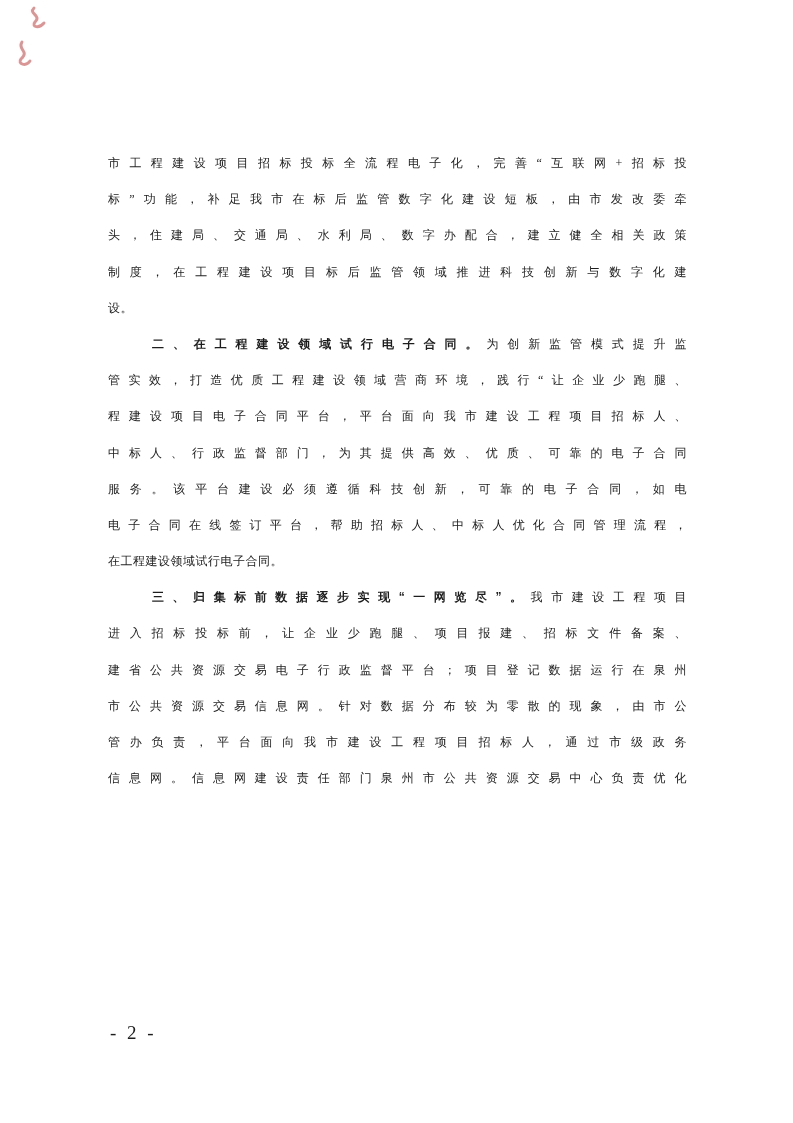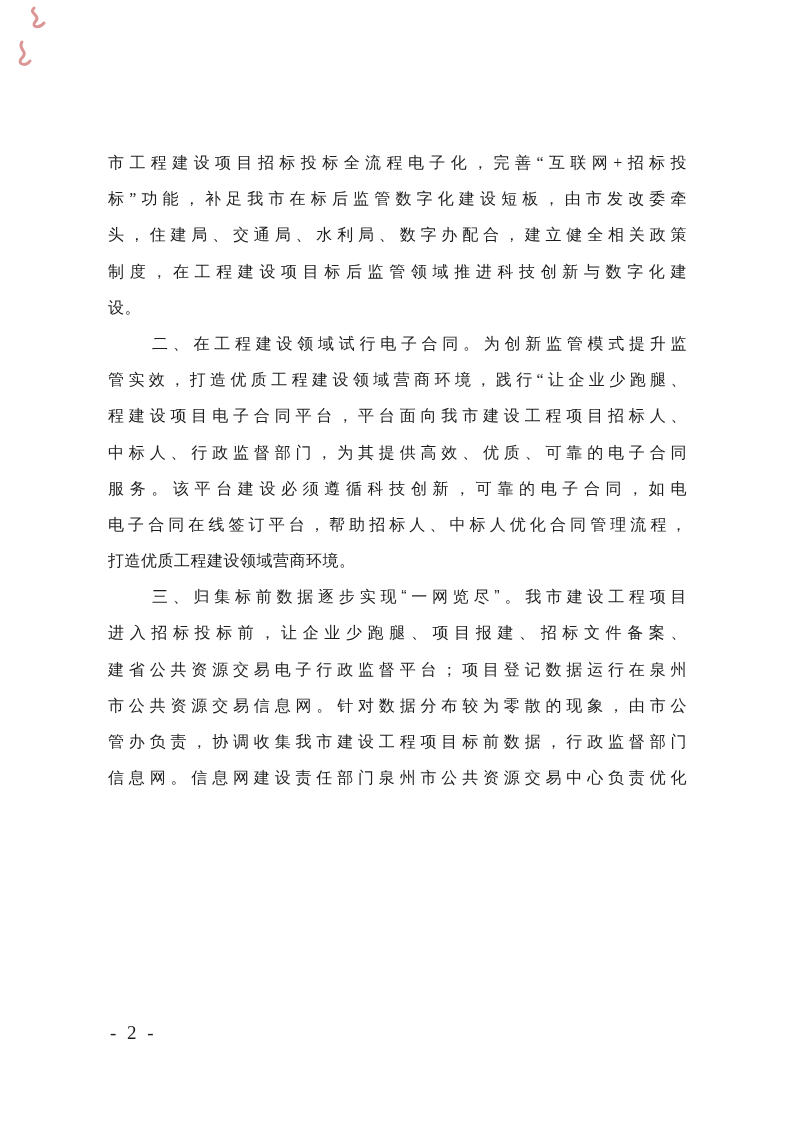--- a/index.html
+++ b/index.html
@@ -27,33 +27,33 @@
   }
   .content {
     position: absolute;
     left: 108px;
     top: 145px;
     width: 579px;
   }
   .line {
     height: 36.2px;
     line-height: 36.2px;
-    font-size: 16px;
+    font-size: 12px;
     letter-spacing: 0.5px;
     white-space: nowrap;
     text-align: justify;
     text-align-last: justify;
     box-sizing: border-box;
     color: #1d1d1d;
   }
   .line.indent { padding-left: 44px; }
   .line.para-end { text-align-last: left; }
   .head {
     font-family: "Liberation Sans", "DejaVu Sans", sans-serif;
-    font-weight: 400;
+    font-weight: 700;
   }
   .page-number {
     position: absolute;
     left: 110px;
     top: 1022px;
     font-size: 19px;
     letter-spacing: 3px;
     color: #1d1d1d;
     font-family: "Liberation Serif", "DejaVu Serif", serif;
   }
@@ -75,24 +75,24 @@
       <div class="line"><span>标”功能，补足我市在标后监管数字化建设短板，由市发改委牵</span></div>
       <div class="line"><span>头，住建局、交通局、水利局、数字办配合，建立健全相关政策</span></div>
       <div class="line"><span>制度，在工程建设项目标后监管领域推进科技创新与数字化建</span></div>
       <div class="line para-end"><span>设。</span></div>
       <div class="line indent"><span class="head">二、在工程建设领域试行电子合同。</span><span>为创新监管模式提升监</span></div>
       <div class="line"><span>管实效，打造优质工程建设领域营商环境，践行“让企业少跑腿、</span></div>
       <div class="line"><span>程建设项目电子合同平台，平台面向我市建设工程项目招标人、</span></div>
       <div class="line"><span>中标人、行政监督部门，为其提供高效、优质、可靠的电子合同</span></div>
       <div class="line"><span>服务。该平台建设必须遵循科技创新，可靠的电子合同，如电</span></div>
       <div class="line"><span>电子合同在线签订平台，帮助招标人、中标人优化合同管理流程，</span></div>
-      <div class="line para-end"><span>打造优质工程建设领域营商环境。</span></div>
+      <div class="line para-end"><span>在工程建设领域试行电子合同。</span></div>
       <div class="line indent"><span class="head">三、归集标前数据逐步实现“一网览尽”。</span><span>我市建设工程项目</span></div>
       <div class="line"><span>进入招标投标前，让企业少跑腿、项目报建、招标文件备案、</span></div>
       <div class="line"><span>建省公共资源交易电子行政监督平台；项目登记数据运行在泉州</span></div>
       <div class="line"><span>市公共资源交易信息网。针对数据分布较为零散的现象，由市公</span></div>
-      <div class="line"><span>管办负责，协调收集我市建设工程项目标前数据，行政监督部门</span></div>
+      <div class="line"><span>管办负责，平台面向我市建设工程项目招标人，通过市级政务</span></div>
       <div class="line"><span>信息网。信息网建设责任部门泉州市公共资源交易中心负责优化</span></div>
     </div>
 
   <div class="page-number">- 2 -</div>
 
 </div>
 
 </body></html>

